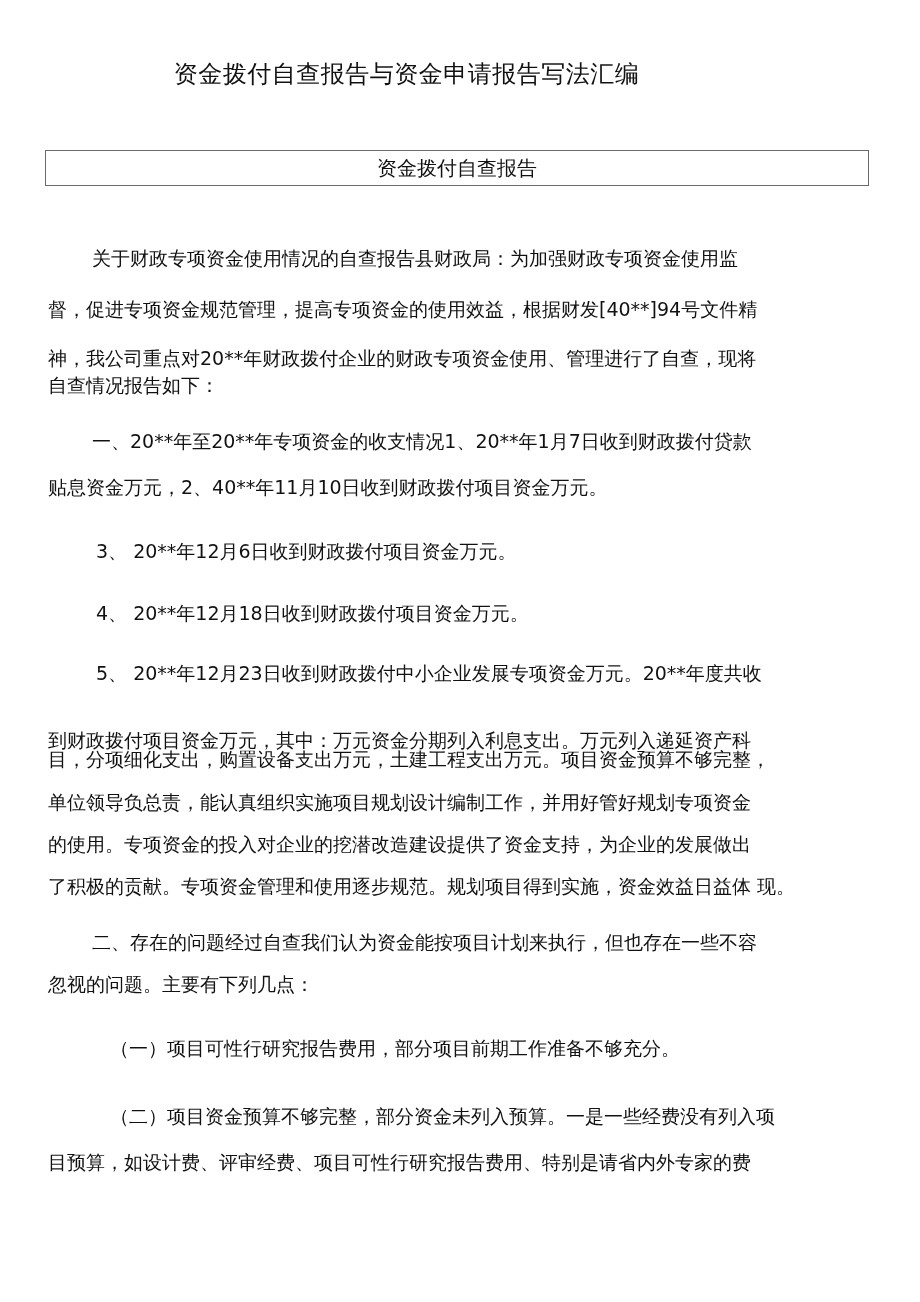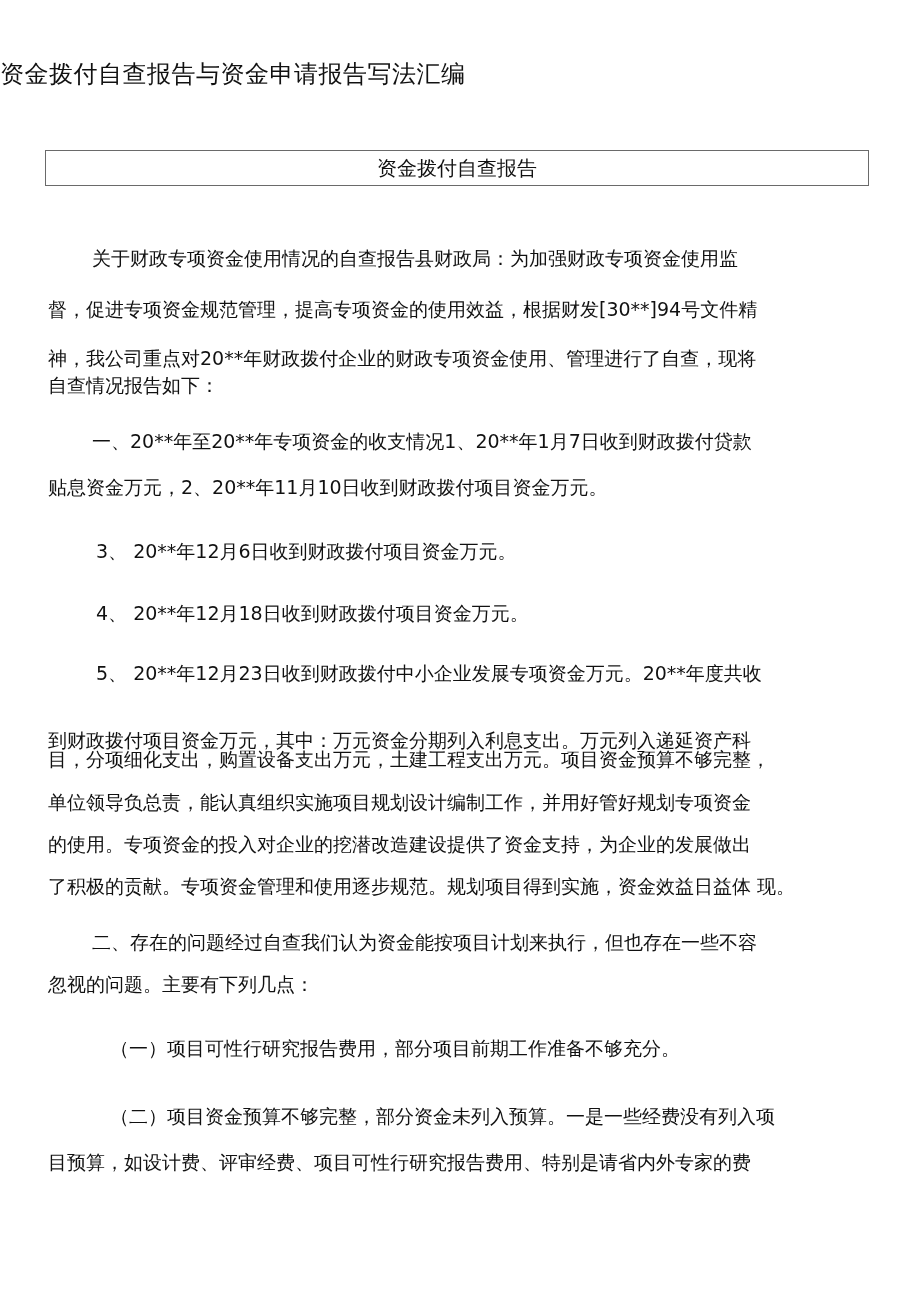--- a/index.html
+++ b/index.html
@@ -13,20 +13,21 @@
       position: relative;
       overflow: hidden;
       color: #111111;
       font-family: "DejaVu Sans", "Liberation Sans", sans-serif;
     }
     .doc-title {
       position: absolute;
       left: 0;
       top: 56px;
       width: 813px;
+      text-align: center;
       font-size: 24px;
       line-height: 36px;
       letter-spacing: 0.5px;
       color: #111;
     }
     .section-box {
       position: absolute;
       left: 45px;
       top: 150px;
       width: 824px;
@@ -55,28 +56,28 @@
 
 <div>
   <div class="doc-title">资金拨付自查报告与资金申请报告写法汇编</div>
 
   <div class="section-box">
     <span>资金拨付自查报告</span>
   </div>
 
   <div>
     <div class="line indent" style="top:245px;">关于财政专项资金使用情况的自查报告县财政局：为加强财政专项资金使用监</div>
-    <div class="line" style="top:296px;">督，促进专项资金规范管理，提高专项资金的使用效益，根据财发[30**]94号文件精</div>
+    <div class="line" style="top:296px;">督，促进专项资金规范管理，提高专项资金的使用效益，根据财发[40**]94号文件精</div>
     <div class="line" style="top:345px;">神，我公司重点对20**年财政拨付企业的财政专项资金使用、管理进行了自查，现将</div>
     <div class="line" style="top:372px;">自查情况报告如下：</div>
   </div>
 
   <div>
     <div class="line indent" style="top:428px;">一、20**年至20**年专项资金的收支情况1、20**年1月7日收到财政拨付贷款</div>
-    <div class="line" style="top:474px;">贴息资金万元，2、20**年11月10日收到财政拨付项目资金万元。</div>
+    <div class="line" style="top:474px;">贴息资金万元，2、40**年11月10日收到财政拨付项目资金万元。</div>
   </div>
 
   <div>
     <div class="line indent-item" style="top:538px;">3、 20**年12月6日收到财政拨付项目资金万元。</div>
   </div>
 
   <div>
     <div class="line indent-item" style="top:600px;">4、 20**年12月18日收到财政拨付项目资金万元。</div>
   </div>
 

